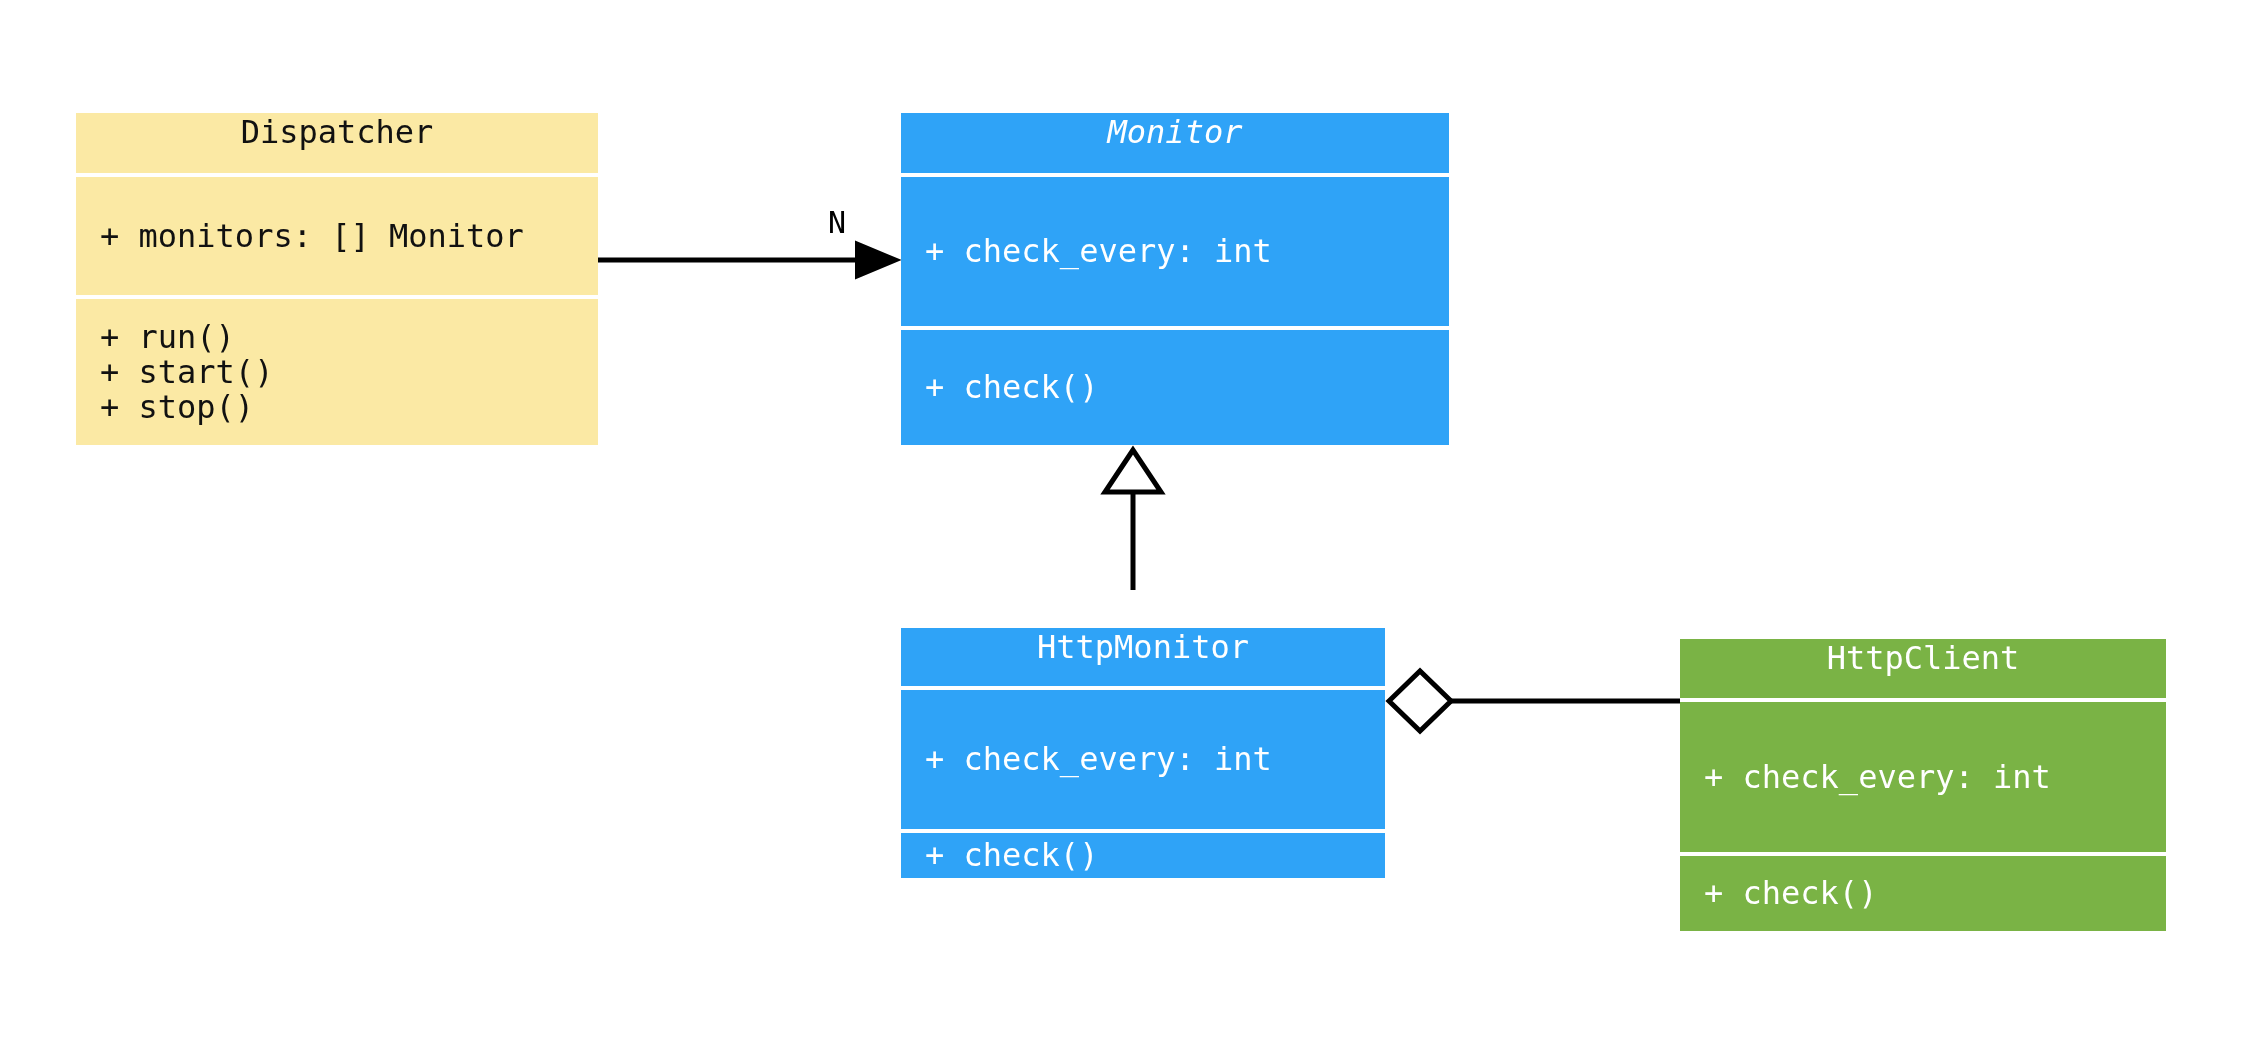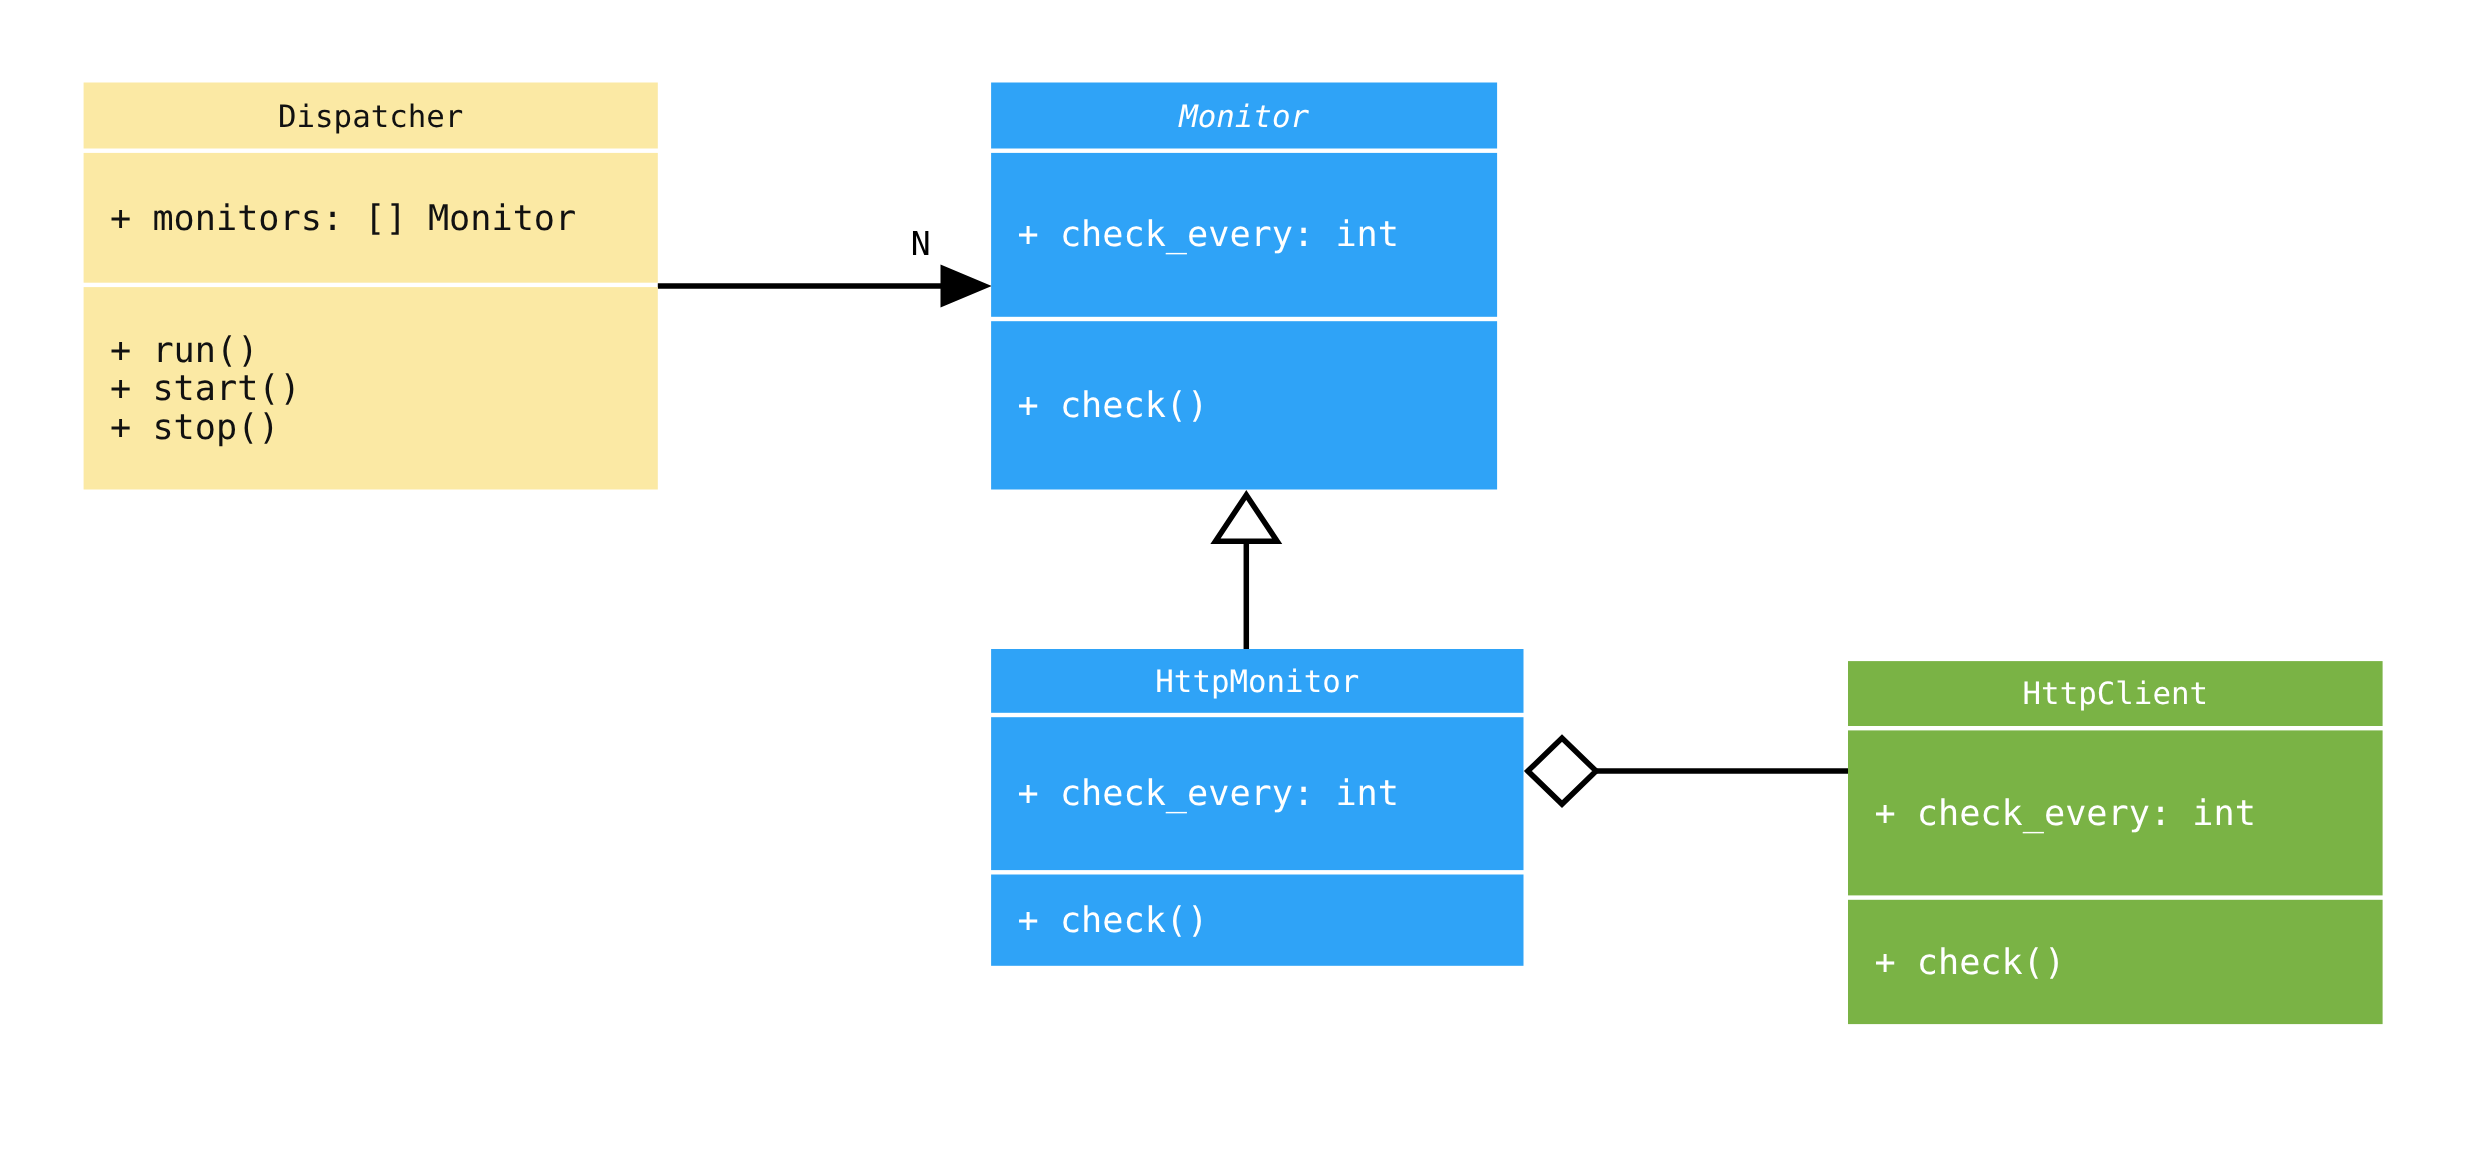--- a/index.html
+++ b/index.html
@@ -17,22 +17,23 @@
   #connectors .hollow { fill:#ffffff; stroke:#000000; stroke-width:5; stroke-linejoin:miter; }
 
   .class-box {
     position:absolute;
     display:flex; flex-direction:column;
     gap:4px;
   }
   .compartment { width:100%; flex:0 0 auto; }
   .compartment.grow { flex:1 1 auto; }
   .title-compartment {
-    display:flex; align-items:center; justify-content:center;
-    font-size:28px;
+    display:flex; align-items:flex-start; justify-content:center;
+    font-size:32px;
+    margin-top:38px;
   }
   .abstract .cls-name { font-style:italic; }
   .body-compartment {
     display:flex; flex-direction:column; justify-content:center;
     padding-left:24px; padding-right:2px;
     font-size:32px; line-height:35px;
     white-space:pre;
   }
   .multiplicity {
     position:absolute;
@@ -73,21 +74,21 @@
     <div class="compartment body-compartment" style="height: 118px; background-color: rgb(251, 233, 164);">
       <div class="member">+ monitors: [] Monitor</div>
     </div>
     <div class="compartment body-compartment grow" style="background-color: rgb(251, 233, 164);">
       <div class="member">+ run()</div>
       <div class="member">+ start()</div>
       <div class="member">+ stop()</div>
     </div>
   </div>
 
-  <div class="class-box abstract" style="left: 901px; top: 75px; width: 460px; height: 370px; color: rgb(255, 255, 255);">
+  <div class="class-box abstract" style="left: 901px; top: 75px; width: 548px; height: 370px; color: rgb(255, 255, 255);">
     <div class="compartment title-compartment" style="height: 60px; background-color: rgb(47, 163, 247);">
       <span class="cls-name">Monitor</span>
     </div>
     <div class="compartment body-compartment" style="height: 149px; background-color: rgb(47, 163, 247);">
       <div class="member">+ check_every: int</div>
     </div>
     <div class="compartment body-compartment grow" style="background-color: rgb(47, 163, 247);">
       <div class="member">+ check()</div>
     </div>
   </div>

